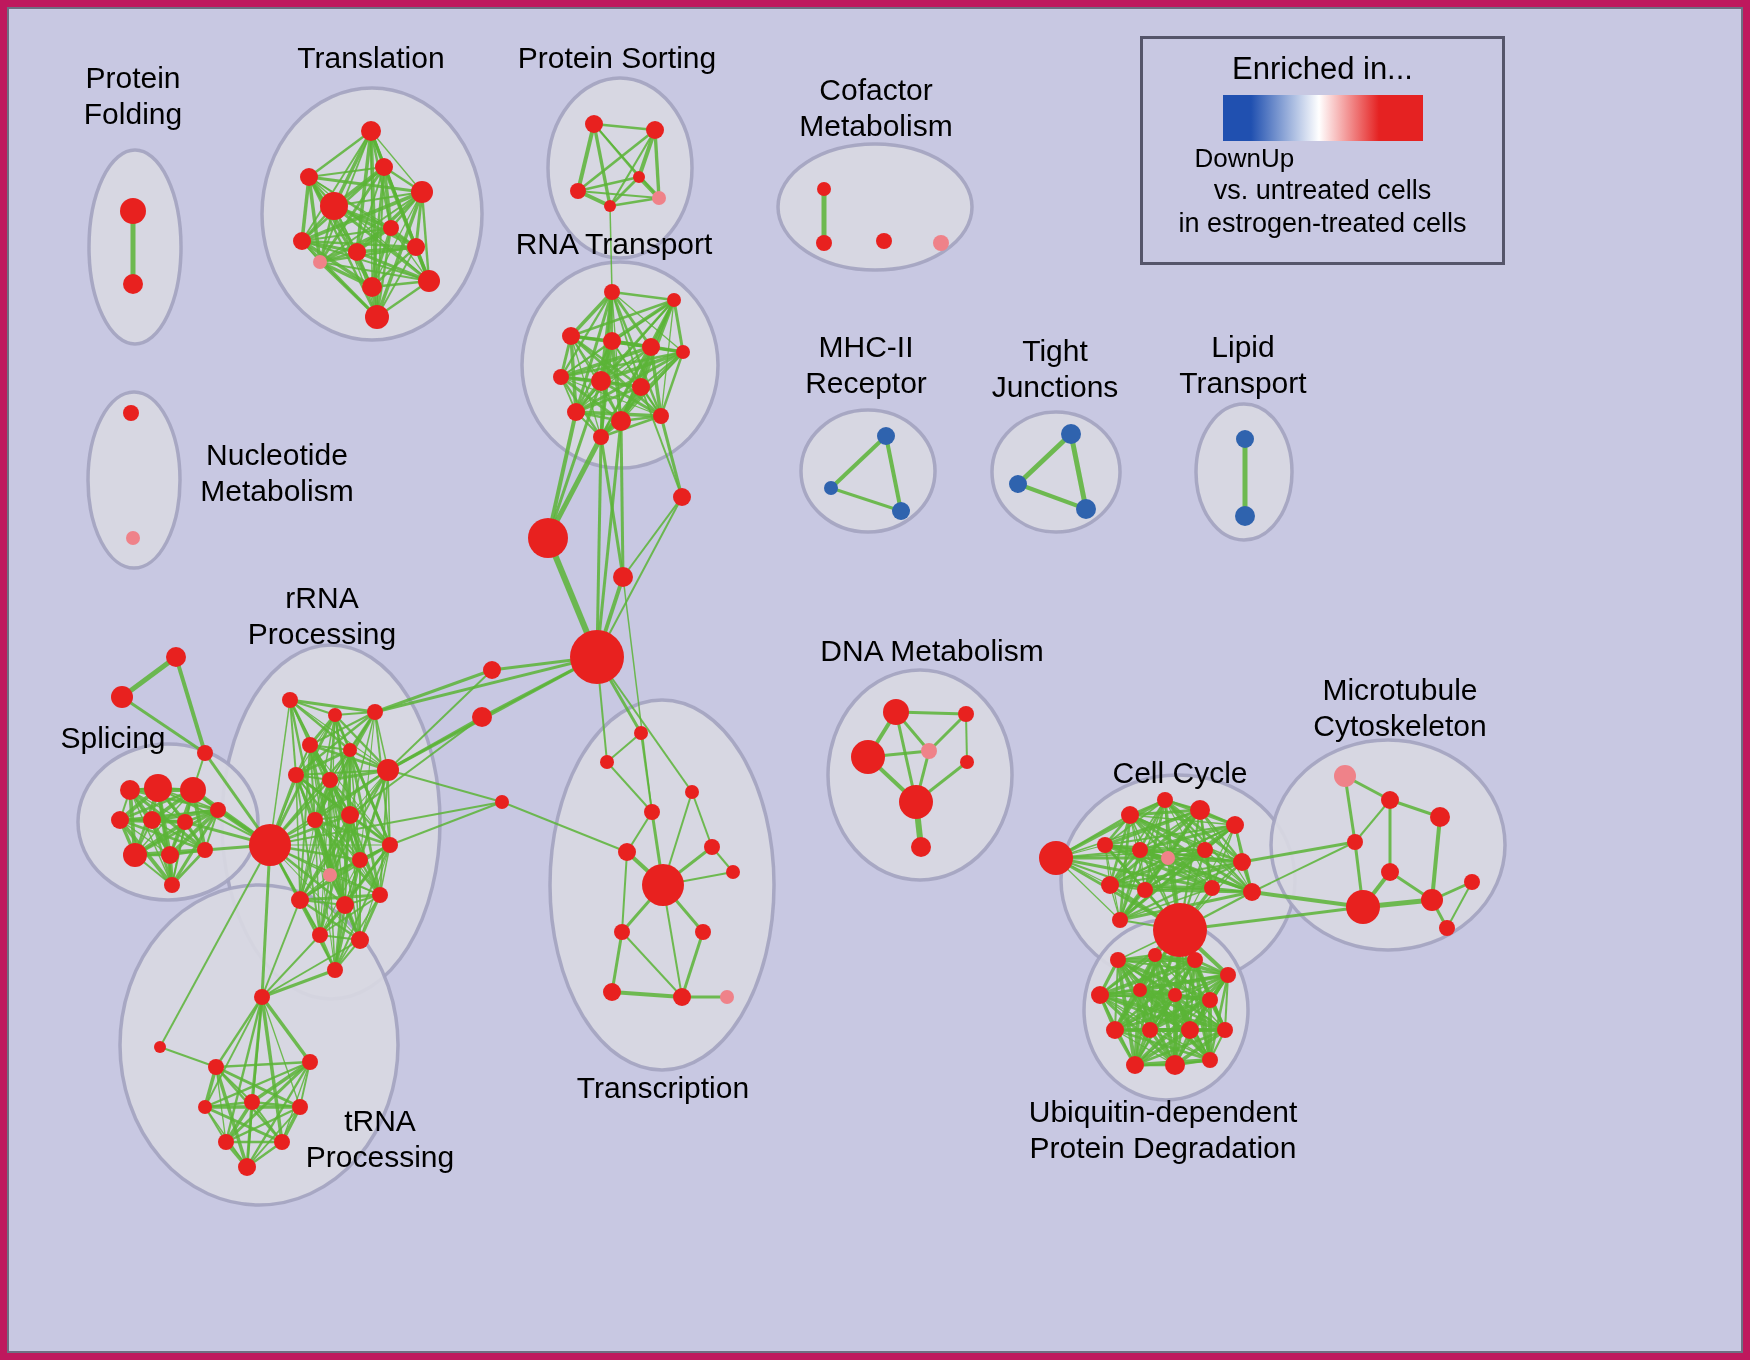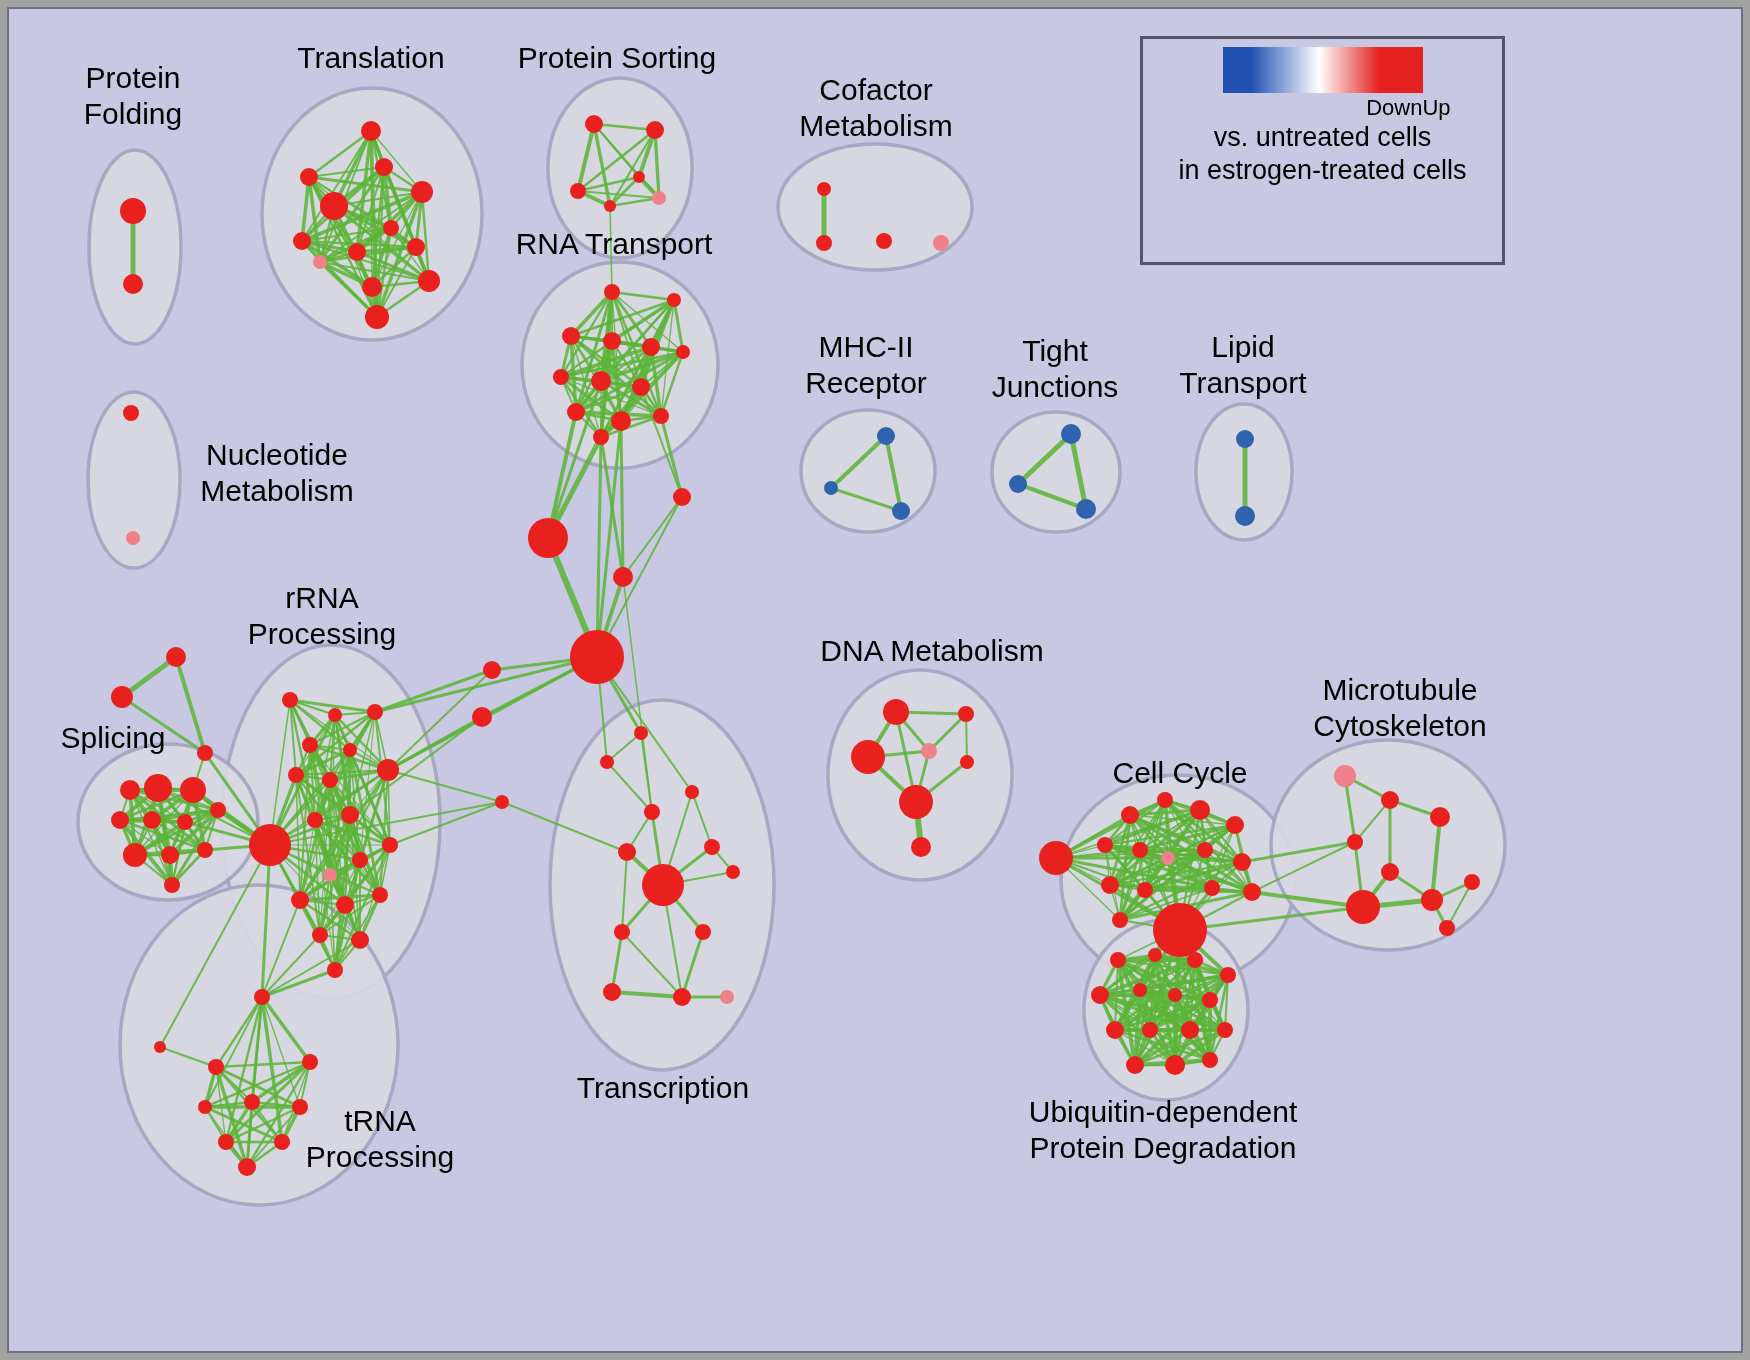--- a/index.html
+++ b/index.html
@@ -1,24 +1,24 @@
 <!DOCTYPE html>
 <html><head>
 <meta charset="utf-8">
 <style>
   html,body{margin:0;padding:0;}
   body{width:1750px;height:1360px;background:#ffffff;font-family:"Liberation Sans",sans-serif;overflow:hidden;}
-  .figure{position:relative;width:1750px;height:1360px;background:#a3a3a3;}
+  .figure{position:relative;width:1750px;height:1360px;background:#be185d;}
   .frame{position:absolute;left:7px;top:7px;width:1736px;height:1346px;background:#c8c8e2;border:2px solid #6e6e82;box-sizing:border-box;}
   svg.net{position:absolute;left:0;top:0;}
   svg.net text{font-family:"Liberation Sans",sans-serif;}
   .legend{position:absolute;left:1140px;top:36px;width:365px;height:229px;border:3px solid #55556a;box-sizing:border-box;text-align:center;color:#000;}
   .legend-title{font-size:31px;margin-top:12px;}
   .legend-bar{width:200px;height:46px;margin:8px auto 0 auto;}
-  .legend-row{display:flex;justify-content:flex-end;width:256px;margin:2px auto 0 auto;font-size:22px;}
+  .legend-row{display:flex;justify-content:flex-start;width:256px;margin:2px auto 0 auto;font-size:26px;}
   .legend-sub{font-size:27px;line-height:33px;}
   .legend-sub:first-of-type{margin-top:2px;}
 </style>
 </head>
 <body>
 
 <div class="figure">
   <div class="frame"></div>
   <svg class="net" id="net" width="1750" height="1360" viewBox="0 0 1750 1360">
       <g>
@@ -984,20 +984,21 @@
         <text x="1400" y="700" text-anchor="middle" font-size="30" fill="#000000">Microtubule</text>
         <text x="1400" y="736" text-anchor="middle" font-size="30" fill="#000000">Cytoskeleton</text>
         <text x="380" y="1131" text-anchor="middle" font-size="30" fill="#000000">tRNA</text>
         <text x="380" y="1167" text-anchor="middle" font-size="30" fill="#000000">Processing</text>
         <text x="663" y="1098" text-anchor="middle" font-size="30" fill="#000000">Transcription</text>
         <text x="1163" y="1122" text-anchor="middle" font-size="30" fill="#000000">Ubiquitin-dependent</text>
         <text x="1163" y="1158" text-anchor="middle" font-size="30" fill="#000000">Protein Degradation</text>
       </g>
     </svg>
   <div class="legend">
+    <div class="legend-title">Enriched in...</div>
     <div class="legend-bar" style="background: linear-gradient(to right, rgb(32, 80, 176) 0%, rgb(32, 80, 176) 14%, rgb(255, 255, 255) 48%, rgb(229, 34, 34) 78%, rgb(229, 34, 34) 100%);"></div>
     <div class="legend-row">
       <span>Down</span>
       <span>Up</span>
     </div>
     <div class="legend-sub">vs. untreated cells</div>
     <div class="legend-sub">in estrogen-treated cells</div>
   </div>
 </div>
 

